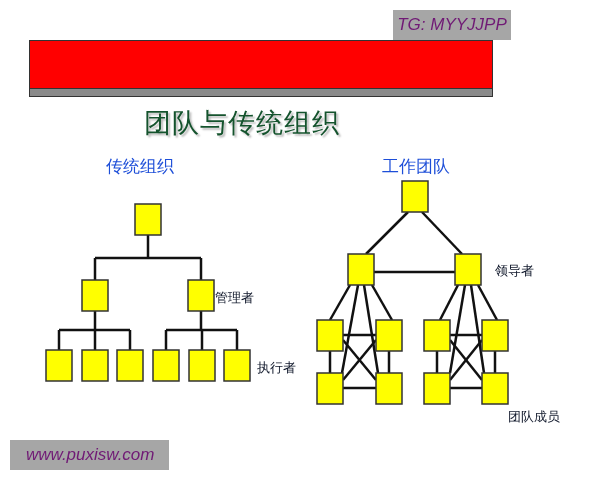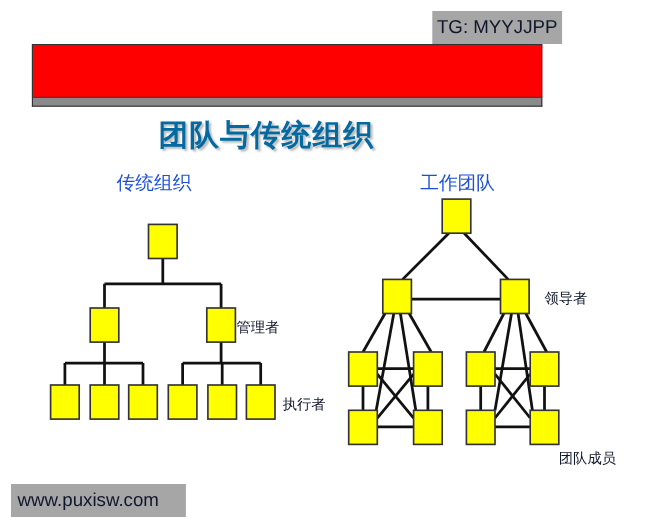--- a/index.html
+++ b/index.html
@@ -1,22 +1,22 @@
 <!DOCTYPE html>
 <html><head>
 <meta charset="utf-8">
 <style>
   html,body{margin:0;padding:0;}
   body{width:600px;height:480px;position:relative;background:#ffffff;overflow:hidden;font-family:"DejaVu Sans",sans-serif;}
-  .watermark{position:absolute;background:#a6a6a6;color:#0f172a;font-family:"Liberation Sans",sans-serif;}
+  .watermark{position:absolute;background:#a6a6a6;color:#701a75;font-family:"Liberation Sans",sans-serif;font-style:italic;}
   .wm-top{left:393px;top:10px;width:118px;height:30px;line-height:30px;font-size:17px;text-align:center;}
-  .wm-bottom{left:10px;top:440px;width:159px;height:30px;line-height:30px;font-size:17px;padding-left:6px;box-sizing:border-box;}
+  .wm-bottom{left:10px;top:440px;width:159px;height:30px;line-height:30px;font-size:17px;padding-left:16px;box-sizing:border-box;}
   .banner{position:absolute;left:29px;top:40px;width:464px;height:49px;background:#ff0000;border:1px solid #333;box-sizing:border-box;}
   .banner-strip{position:absolute;left:29px;top:89px;width:464px;height:8px;background:#8a8a8a;border:1px solid #333;border-top:none;box-sizing:border-box;}
-  .main-title{position:absolute;left:0;top:105px;width:484px;text-align:center;font-size:27px;font-weight:bold;color:#0369a1;text-shadow:2px 2px 2px #b8b8b8;letter-spacing:1px;}
+  .main-title{position:absolute;left:0;top:105px;width:484px;text-align:center;font-size:27px;font-weight:normal;color:#14532d;text-shadow:2px 2px 2px #b8b8b8;letter-spacing:1px;}
   .sub-title{position:absolute;font-size:17px;color:#1d4ed8;}
   .label{position:absolute;font-size:13px;color:#0f172a;}
   svg{position:absolute;left:0;top:0;}
 </style>
 </head>
 <body>
 
 <div class="watermark wm-top">TG: MYYJJPP</div>
 <div class="banner"></div>
 <div class="banner-strip"></div>

